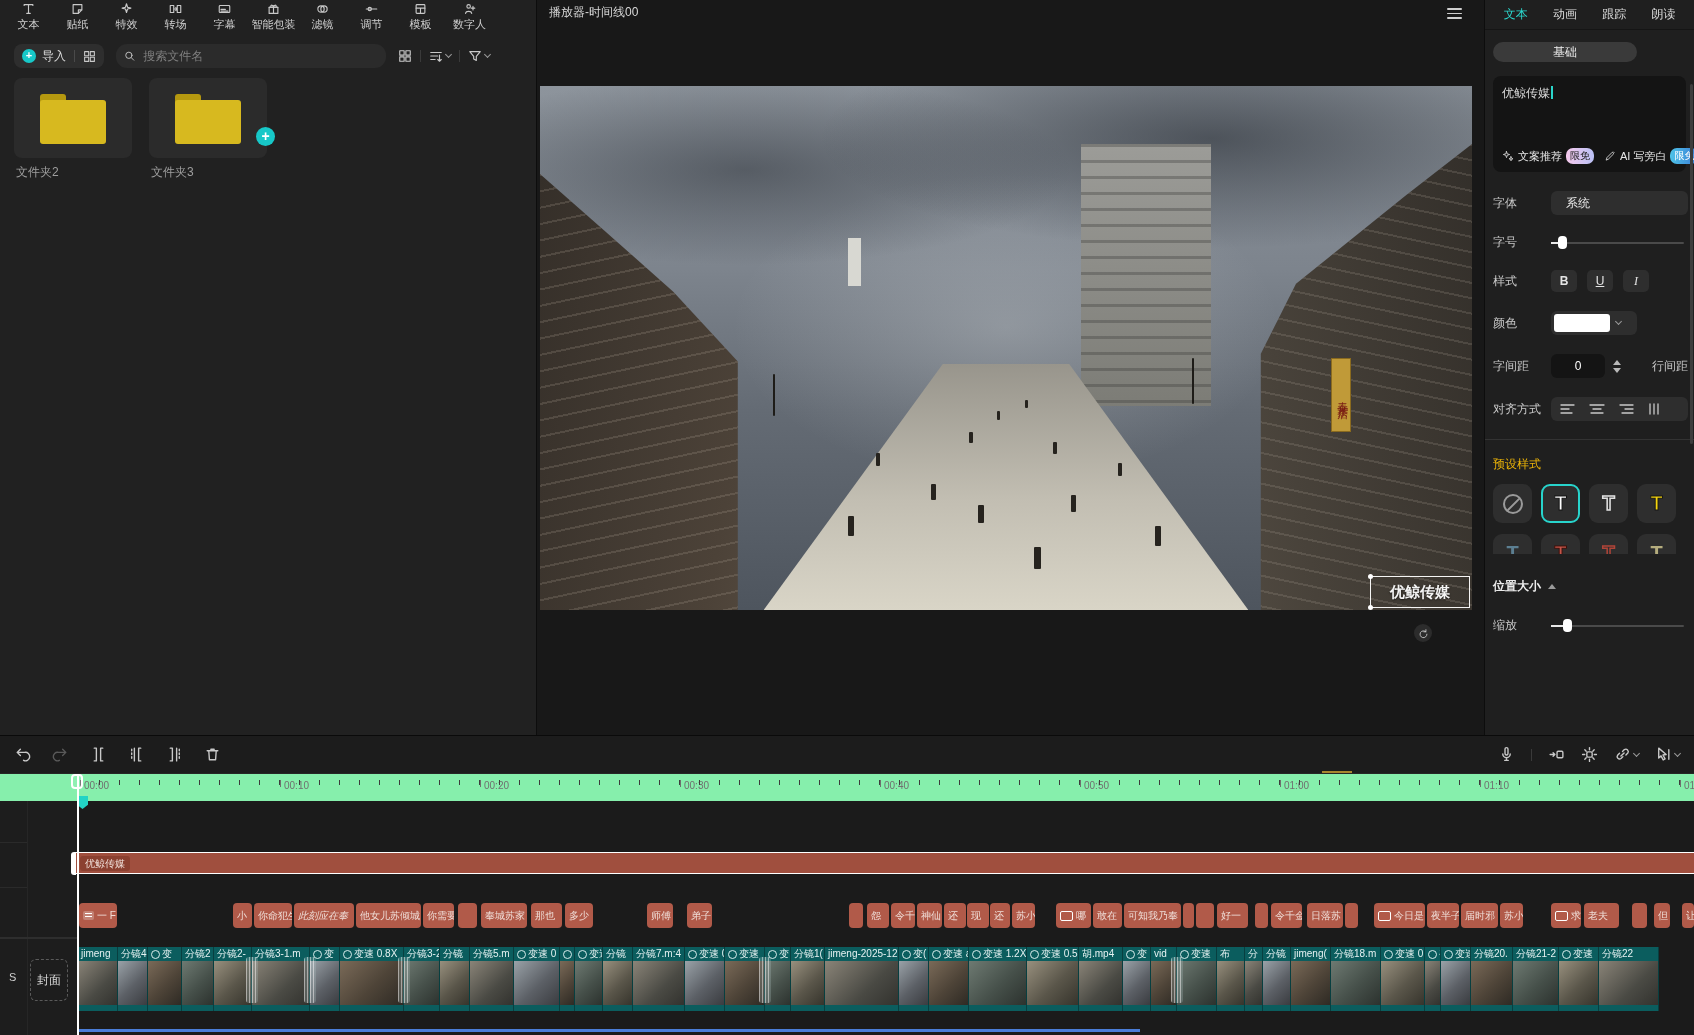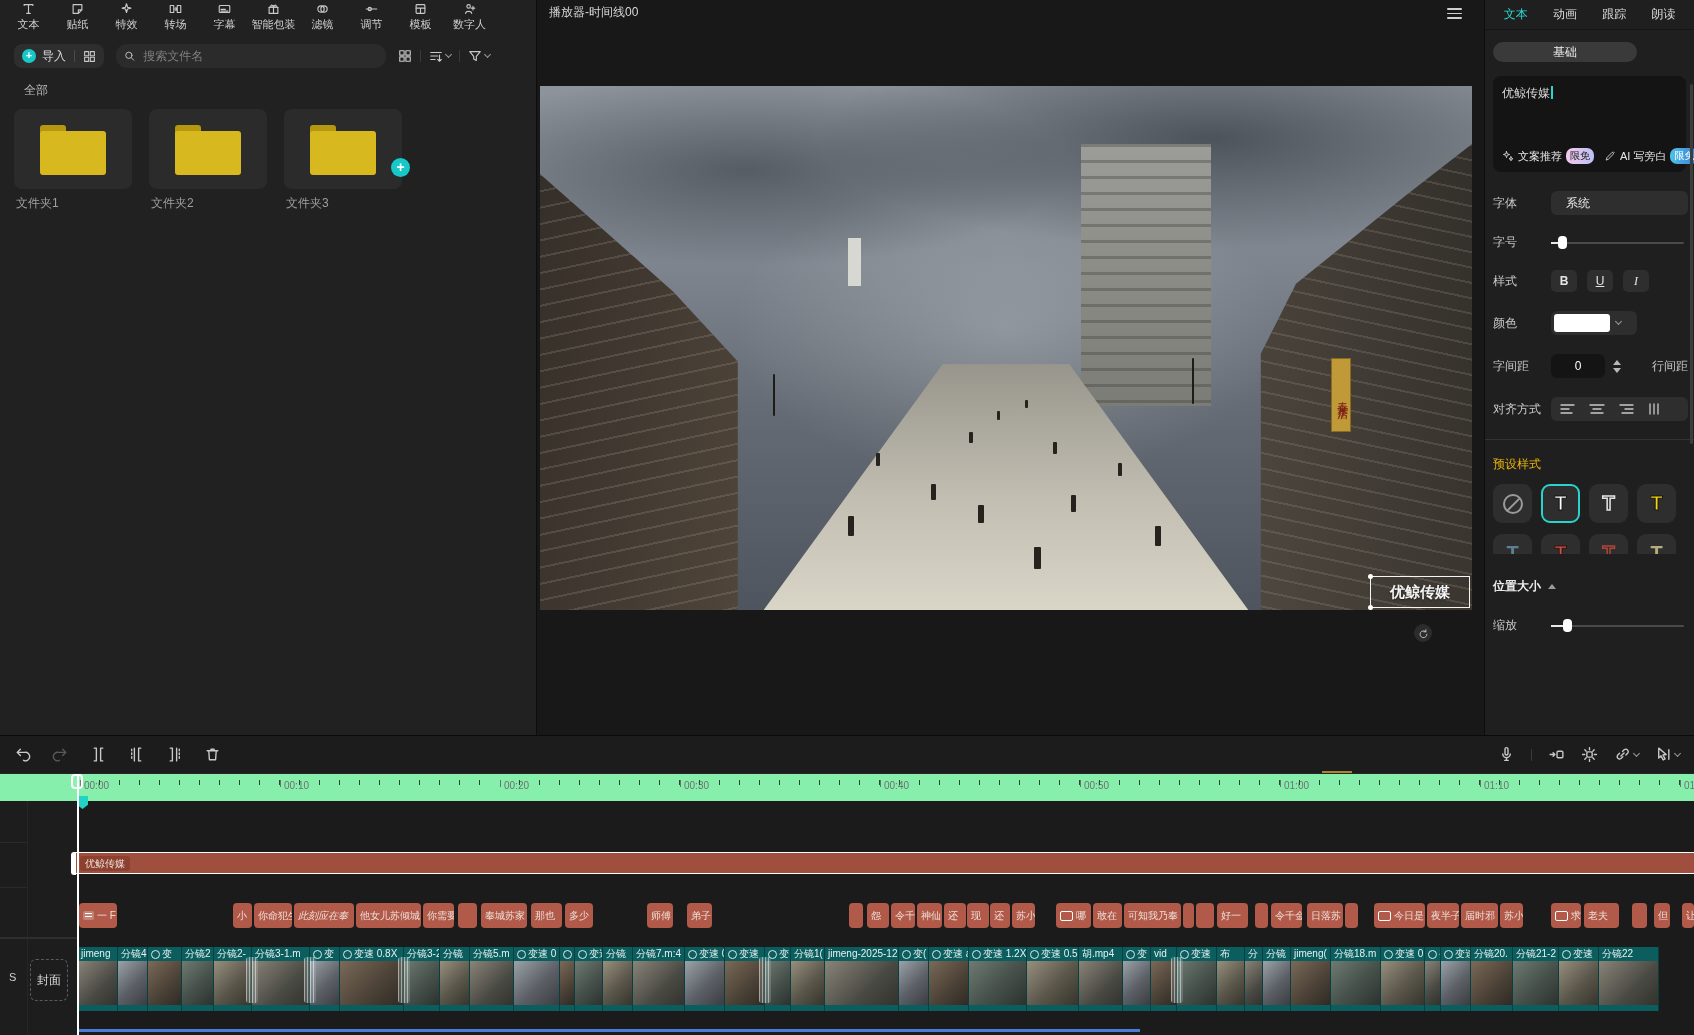--- a/index.html
+++ b/index.html
@@ -293,30 +293,22 @@
           <span class="vsep"></span>
           <span class="tool-ic">
             <svg class="ic" width="14" height="14" viewBox="0 0 16 16">
                 <path d="M2 3h12L9.5 8.5V13l-3-1.5V8.5z"></path>
               </svg>
             <span class="chev"></span>
             </span>
         </div>
       </div>
 
-      <div class="section-label">全部</div>
 
       <div class="folders">
-        <div class="folder-card">
-          <div class="folder-thumb">
-              <div class="f-tab"></div>
-              <div class="f-body"></div>
-            </div>
-          <div class="folder-name">文件夹1</div>
-        </div>
         <div class="folder-card">
           <div class="folder-thumb">
               <div class="f-tab"></div>
               <div class="f-body"></div>
             </div>
           <div class="folder-name">文件夹2</div>
         </div>
         <div class="folder-card">
           <div class="folder-thumb">
               <div class="f-tab"></div>
@@ -564,21 +556,21 @@
     </div>
 
     <div class="tl-ruler">
 
     <div class="seg tone-0" style="width: 200px; left: 80px;">
         <span class="seg-label">00:00</span>
       </div>
         <div class="seg tone-1" style="width: 200px; left: 280px;">
         <span class="seg-label">00:10</span>
       </div>
-        <div class="seg tone-2" style="width: 200px; left: 500px;">
+        <div class="seg tone-2" style="width: 200px; left: 480px;">
         <span class="seg-label">00:20</span>
       </div>
         <div class="seg tone-3" style="width: 200px; left: 680px;">
         <span class="seg-label">00:30</span>
       </div>
         <div class="seg tone-4" style="width: 200px; left: 880px;">
         <span class="seg-label">00:40</span>
       </div>
         <div class="seg tone-0" style="width: 200px; left: 1080px;">
         <span class="seg-label">00:50</span>

